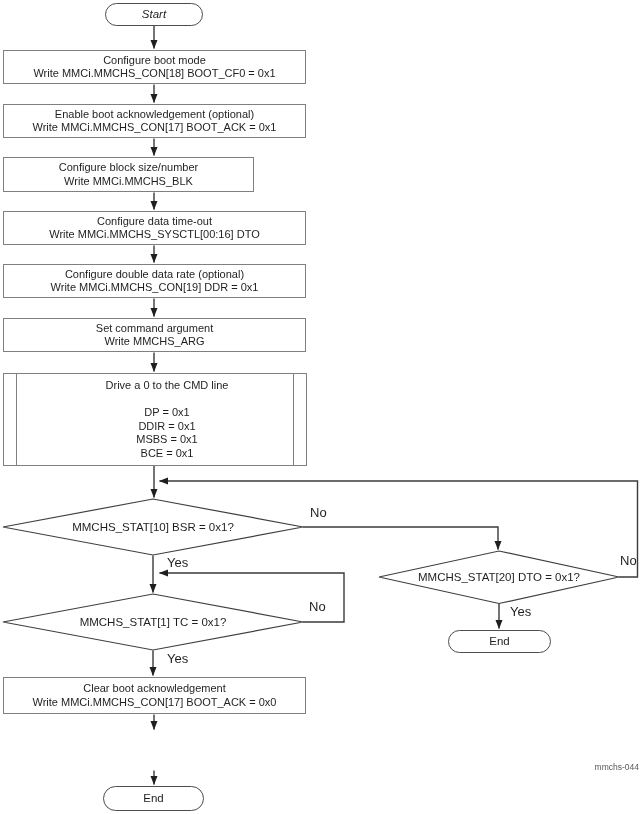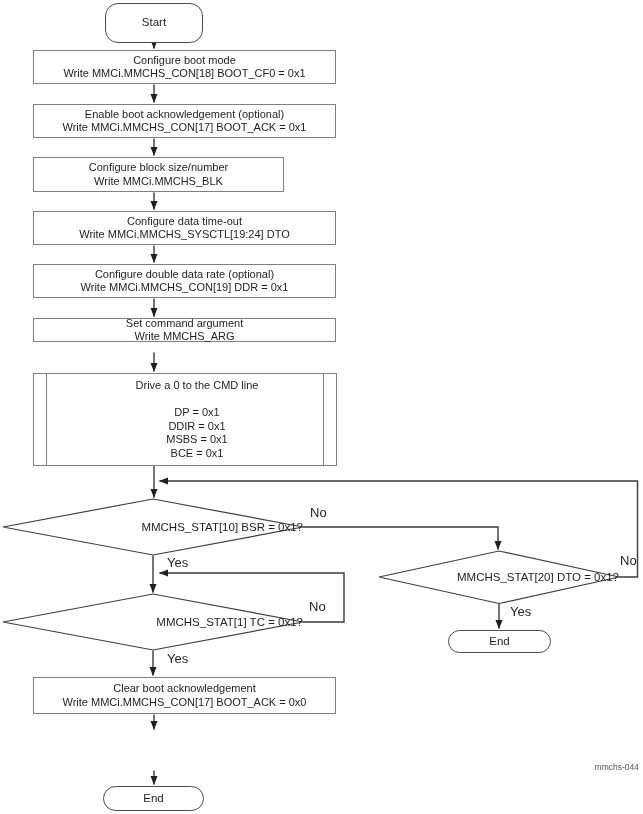--- a/index.html
+++ b/index.html
@@ -10,28 +10,28 @@
     font-family:"Liberation Sans", sans-serif;
     color:#1f1f1f;
     overflow:hidden;
   }
   .wires{position:absolute;left:0;top:0;width:643px;height:814px;}
   .node{
     position:absolute;box-sizing:border-box;background:#ffffff;
     display:flex;flex-direction:column;align-items:center;justify-content:center;
     text-align:center;font-size:11px;line-height:13.5px;white-space:nowrap;
   }
-  .process{border:1.5px solid #808080;margin-left:30px;}
+  .process{border:1.5px solid #808080;}
   .terminator{border:1.5px solid #4d4d4d;border-radius:13px;font-size:11.5px;}
   .predef{justify-content:center;padding-left:24px;}
   .predef .bar{position:absolute;top:-1px;bottom:-1px;width:0;border-left:1.2px solid #808080;}
   .predef .bar.l{left:12px;}
   .predef .bar.r{right:12px;}
   .dlabel{
-    position:absolute;text-align:right;font-size:11.5px;line-height:14px;
+    position:absolute;text-align:center;font-size:11.5px;line-height:14px;
     white-space:nowrap;
   }
   .elabel{position:absolute;font-size:13px;line-height:13px;white-space:nowrap;text-align:center;}
   .caption{position:absolute;font-size:8.5px;color:#57585a;}
   .blankline{visibility:hidden;}
 </style>
 </head>
 <body>
 
 <div class="stage">
@@ -60,50 +60,50 @@
       <path d="M154,770.5 V784.5" marker-end="url(#ah)"></path>
       <path d="M499,604 V628.5" marker-end="url(#ah)"></path>
     </g>
     <g fill="#ffffff" stroke="#3f3f3f" stroke-width="1.2">
       <polygon points="3,527 153,499 303,527 153,555"></polygon>
       <polygon points="3,622 153,594 303,622 153,650"></polygon>
       <polygon points="379,577 499,551 619,577 499,603.5"></polygon>
     </g>
   </svg>
 
-  <div class="node terminator" style="left:105px;top:3px;width:98px;height:40px;">
+  <div class="node terminator" style="left:105px;top:3px;width:98px;height:23px;font-style:italic;">
     <span>Start</span>
   </div>
 
   <div class="node process" style="left:3px;top:50px;width:303px;height:34px;">
     <div>Configure boot mode</div>
     <div>Write MMCi.MMCHS_CON[18] BOOT_CF0 = 0x1</div>
   </div>
 
   <div class="node process" style="left:3px;top:104px;width:303px;height:34px;">
     <div>Enable boot acknowledgement (optional)</div>
     <div>Write MMCi.MMCHS_CON[17] BOOT_ACK = 0x1</div>
   </div>
 
   <div class="node process" style="left:3px;top:157px;width:251px;height:35px;">
     <div>Configure block size/number</div>
     <div>Write MMCi.MMCHS_BLK</div>
   </div>
 
   <div class="node process" style="left:3px;top:211px;width:303px;height:34px;">
     <div>Configure data time-out</div>
-    <div>Write MMCi.MMCHS_SYSCTL[19:24] DTO</div>
+    <div>Write MMCi.MMCHS_SYSCTL[00:16] DTO</div>
   </div>
 
   <div class="node process" style="left:3px;top:264px;width:303px;height:34px;">
     <div>Configure double data rate (optional)</div>
     <div>Write MMCi.MMCHS_CON[19] DDR = 0x1</div>
   </div>
 
-  <div class="node process" style="left:3px;top:318px;width:303px;height:24px;">
+  <div class="node process" style="left:3px;top:318px;width:303px;height:34px;">
     <div>Set command argument</div>
     <div>Write MMCHS_ARG</div>
   </div>
 
   <div class="node process predef" style="left:3px;top:373px;width:304px;height:93px;justify-content:flex-start;padding-top:5px;">
     <div class="bar l"></div>
     <div class="bar r"></div>
     <div>Drive a 0 to the CMD line</div>
     <div class="blankline">&nbsp;</div>
     <div>DP = 0x1</div>

